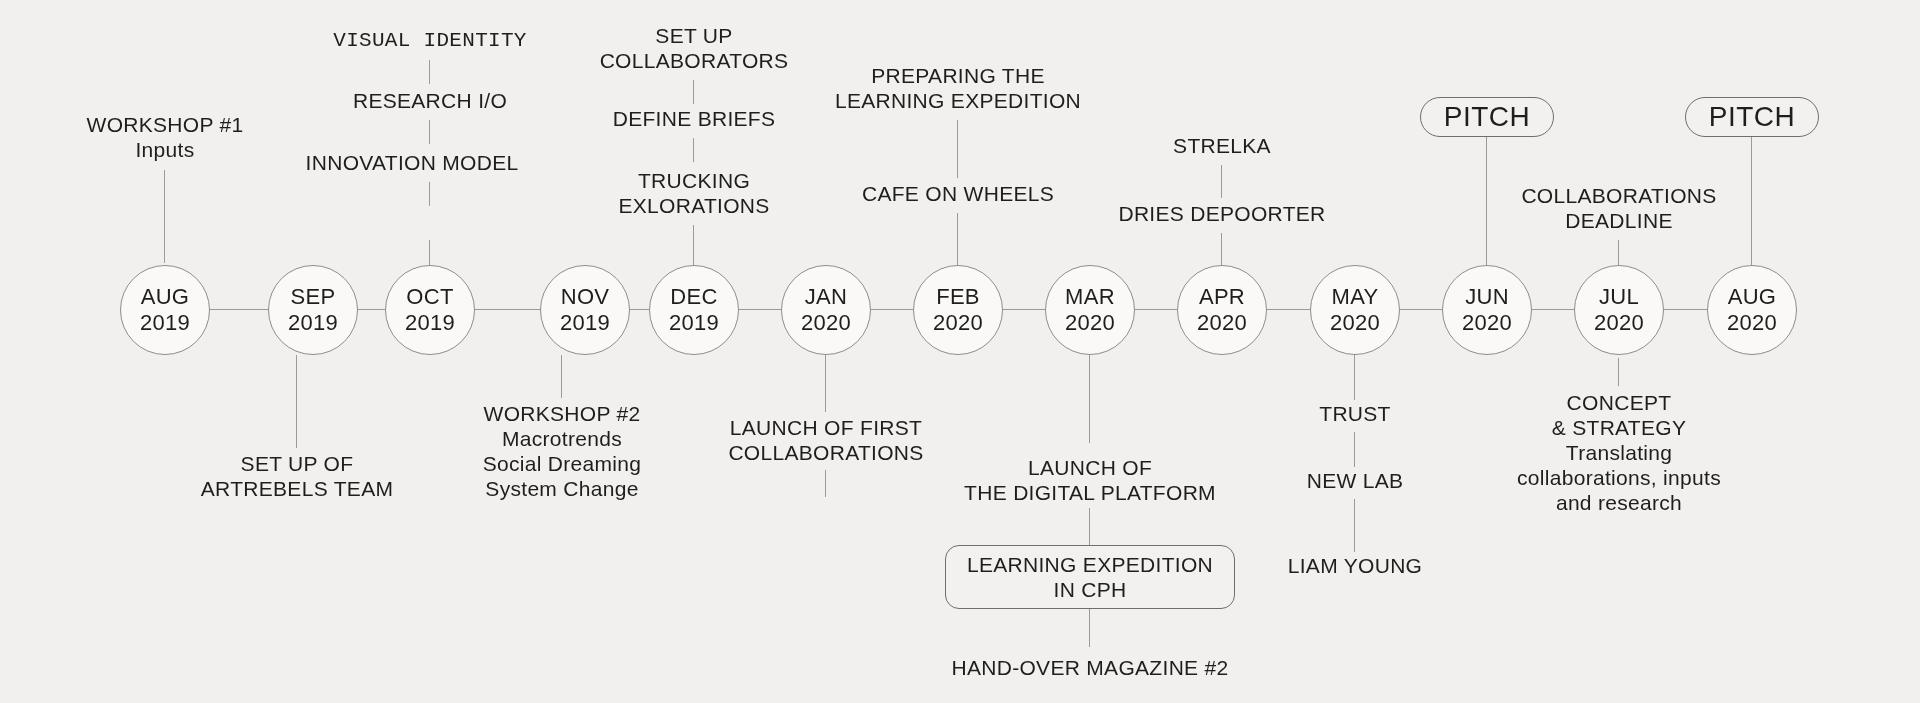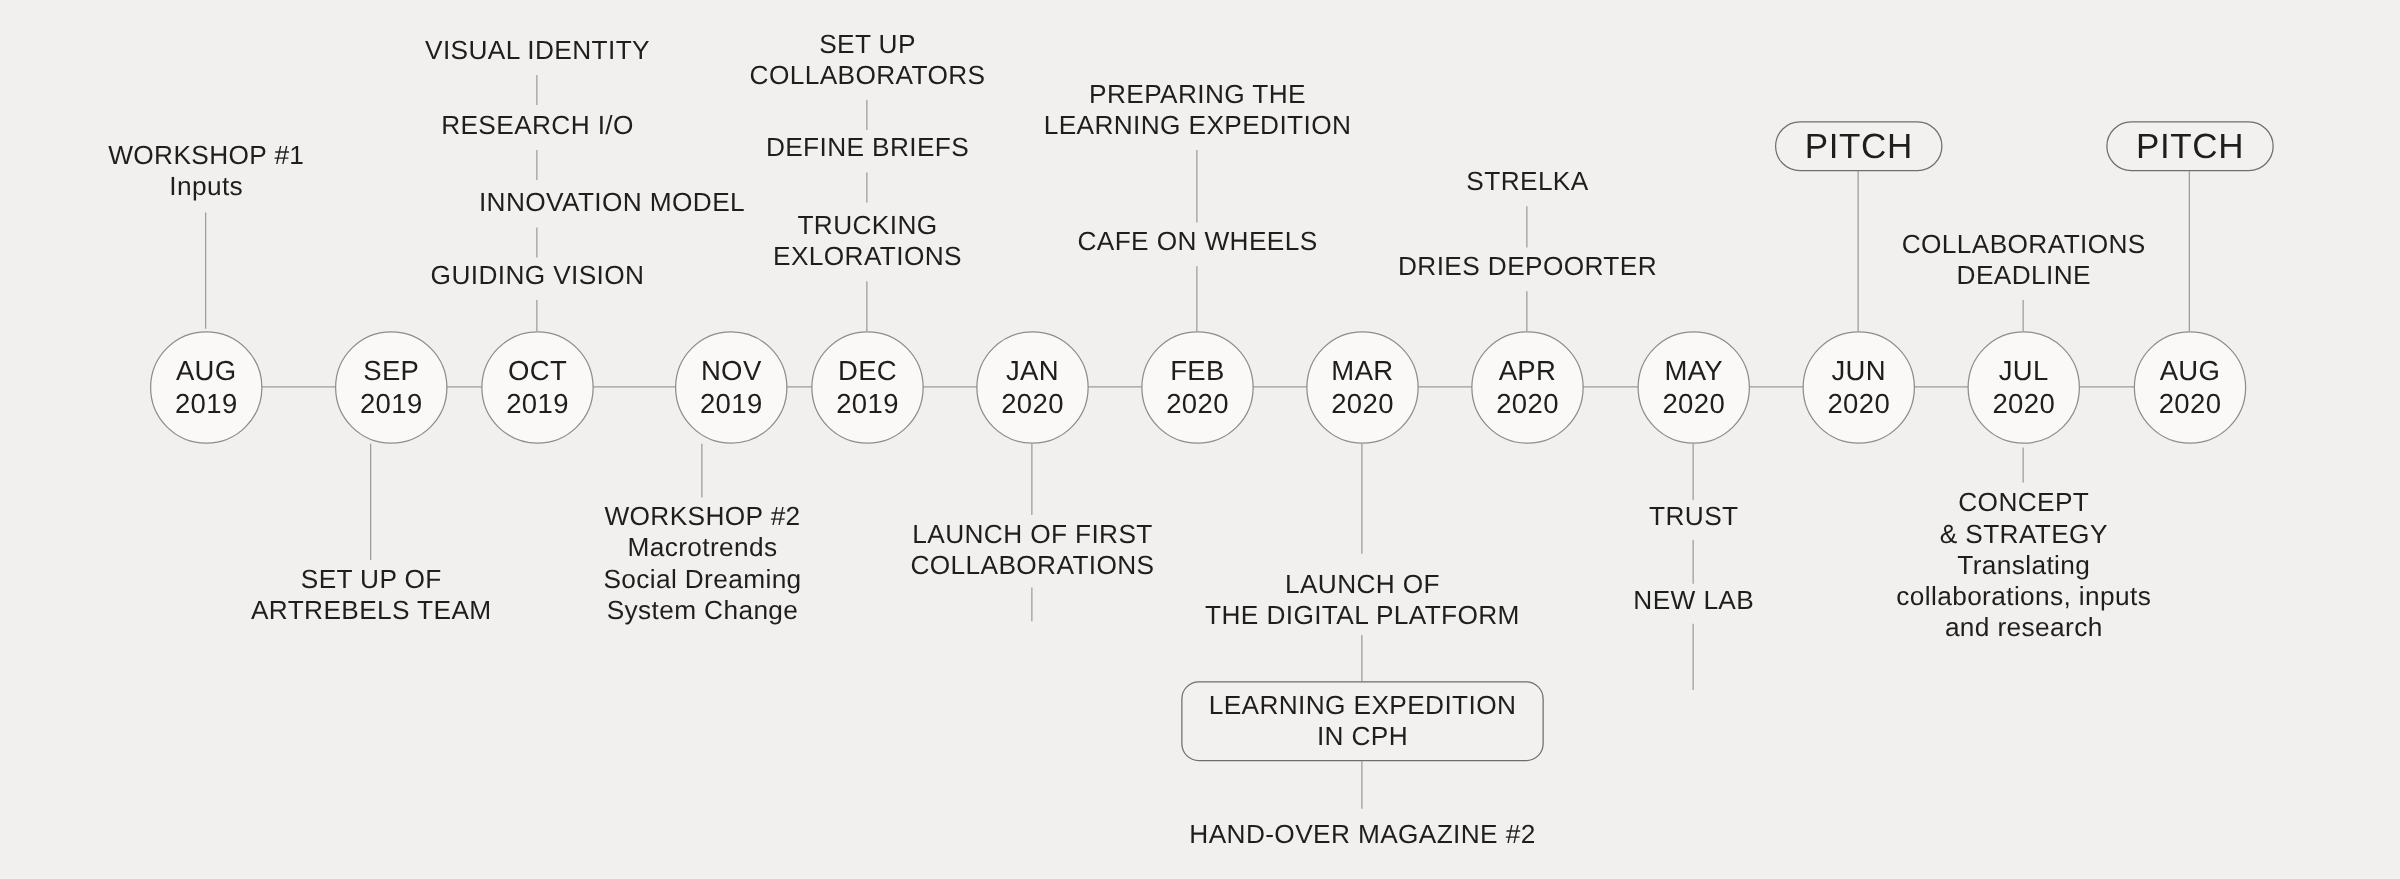--- a/index.html
+++ b/index.html
@@ -40,27 +40,26 @@
 <body>
 
 <div id="canvas">
 
   <div class="hline" style="left:165px;width:1587px;"></div>
 
   <div class="label" style="left:5px;top:112px;">WORKSHOP #1
 Inputs</div>
   <div class="vline" style="left:164px;top:170px;height:93px;"></div>
 
-  <div class="label" style="left:270px;top:28px;">VISUAL IDENTITY</div>
+  <div class="label" style="left:270px;top:28px;font-family:Liberation Mono, monospace;">VISUAL IDENTITY</div>
   <div class="vline" style="left:429px;top:60px;height:24px;"></div>
   <div class="label" style="left:270px;top:88px;">RESEARCH I/O</div>
   <div class="vline" style="left:429px;top:120px;height:24px;"></div>
-  <div class="label" style="left:276px;top:150px;text-align:right;">INNOVATION MODEL</div>
+  <div class="label" style="left:252px;top:150px;">INNOVATION MODEL</div>
   <div class="vline" style="left:429px;top:182px;height:24px;"></div>
-  <div class="label" style="left:270px;top:208px;">GUIDING VISION</div>
   <div class="vline" style="left:429px;top:240px;height:25px;"></div>
 
   <div class="label" style="left:534px;top:23px;">SET UP
 COLLABORATORS</div>
   <div class="vline" style="left:693px;top:80px;height:24px;"></div>
   <div class="label" style="left:534px;top:106px;">DEFINE BRIEFS</div>
   <div class="vline" style="left:693px;top:138px;height:24px;"></div>
   <div class="label" style="left:534px;top:168px;">TRUCKING
 EXLORATIONS</div>
   <div class="vline" style="left:693px;top:225px;height:40px;"></div>
@@ -167,20 +166,21 @@
 IN CPH</span>
   </div>
   <div class="vline" style="left:1089px;top:609px;height:38px;"></div>
   <div class="label" style="left:930px;top:655px;">HAND-OVER MAGAZINE #2</div>
 
   <div class="vline" style="left:1354px;top:355px;height:45px;"></div>
   <div class="label" style="left:1195px;top:401px;">TRUST</div>
   <div class="vline" style="left:1354px;top:432px;height:35px;"></div>
   <div class="label" style="left:1195px;top:468px;">NEW LAB</div>
   <div class="vline" style="left:1354px;top:499px;height:53px;"></div>
+  <div class="label" style="left:1195px;top:553px;">LIAM YOUNG</div>
 
   <div class="vline" style="left:1618px;top:358px;height:28px;"></div>
   <div class="label" style="left:1459px;top:390px;">CONCEPT
 &amp; STRATEGY
 Translating
 collaborations, inputs
 and research</div>
 
 </div>
 

